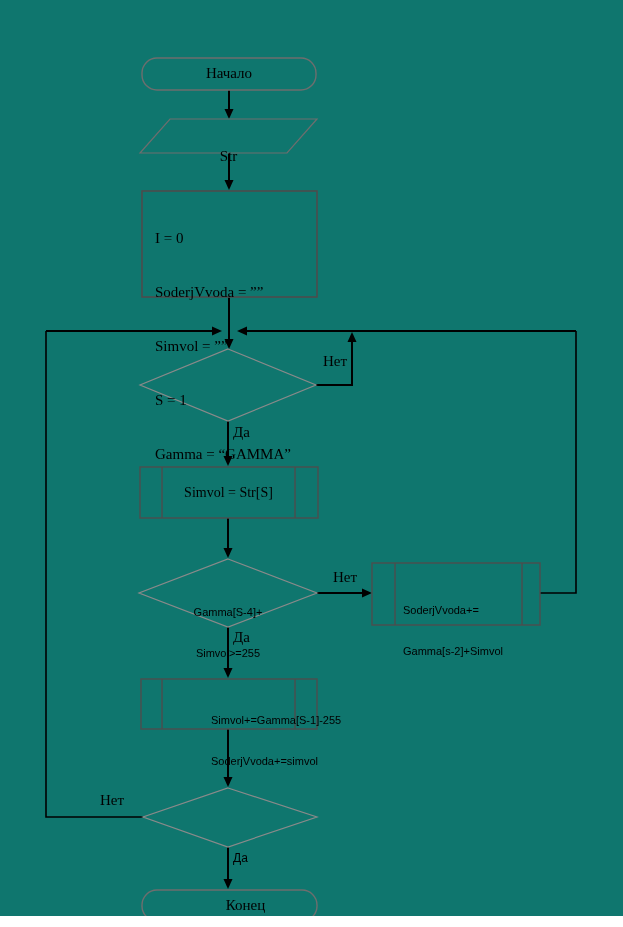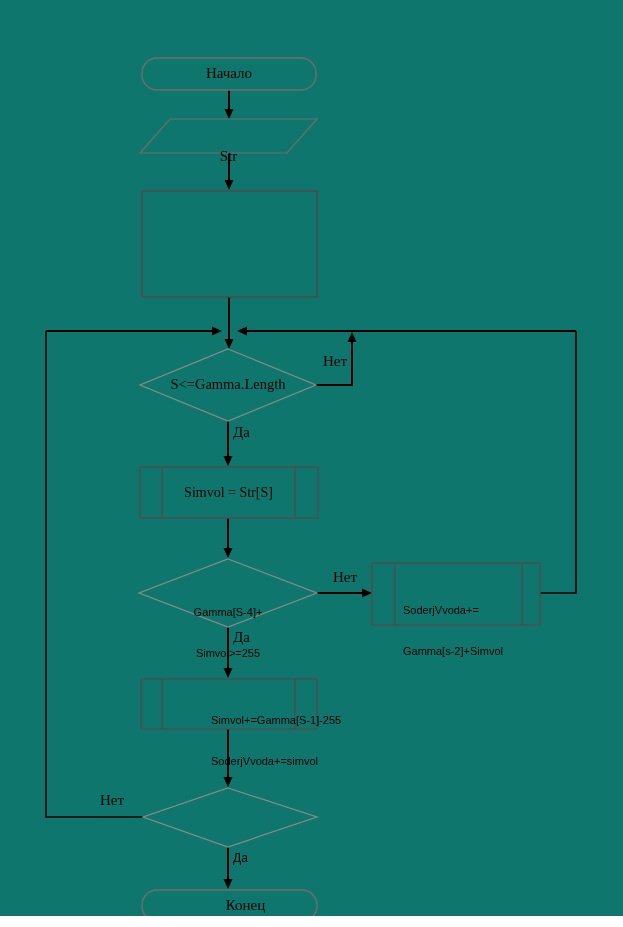--- a/index.html
+++ b/index.html
@@ -87,22 +87,28 @@
       </g>
       <polygon points="228,788 317,817 228,847 143,817" stroke="#8a8a8a" stroke-width="1.2"></polygon>
       <rect x="142" y="890" width="175" height="31" rx="15" ry="15" stroke="#6e6e6e" stroke-width="1.4"></rect>
     </g>
   </svg>
 
   <div class="lbl serif center" style="left:142px;top:65px;width:174px;">Начало</div>
 
   <div class="lbl serif center" style="left:140px;top:128px;width:177px;margin-top:20px;">Str</div>
 
+  <div class="lbl serif init-lines" style="left:155px;top:197px;width:160px;">
+    <div>I = 0</div>
+    <div>SoderjVvoda = ””</div>
+    <div>Simvol = ””</div>
+    <div>S = 1</div>
+    <div>Gamma = “GAMMA”</div>
+  </div>
 
-  <div class="lbl serif-sm center" style="left:140px;top:377px;width:176px;font-size:14.5px;">S&lt;=Gamma.Length</div>
   <div class="lbl serif" style="left:323px;top:353px;">Нет</div>
   <div class="lbl serif" style="left:233px;top:424px;">Да</div>
 
   <div class="lbl serif-sm center" style="left:162px;top:485px;width:133px;">Simvol = Str[S]</div>
 
   <div class="lbl sans center" style="left:148px;top:579px;width:160px;">
     <div>Gamma[S-4]+</div>
     <div>Simvol&gt;=255</div>
   </div>
   <div class="lbl serif" style="left:333px;top:569px;">Нет</div>

